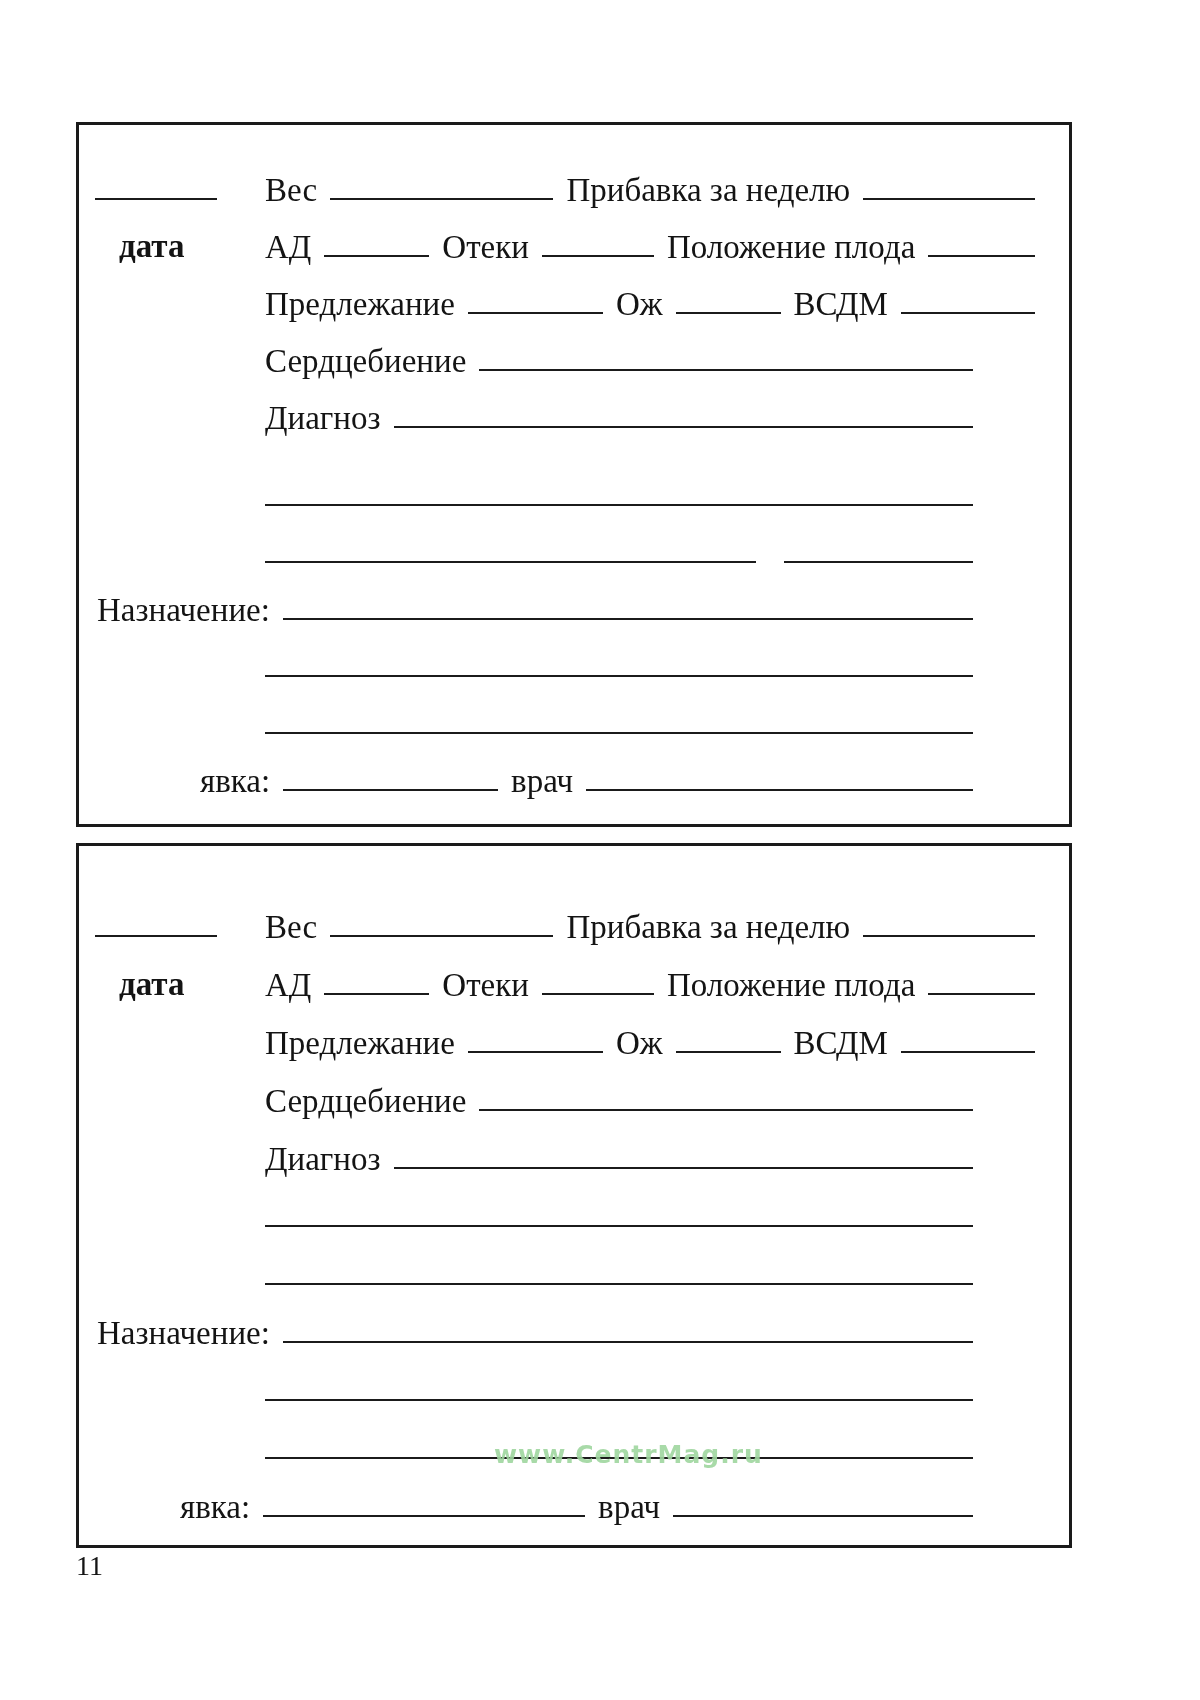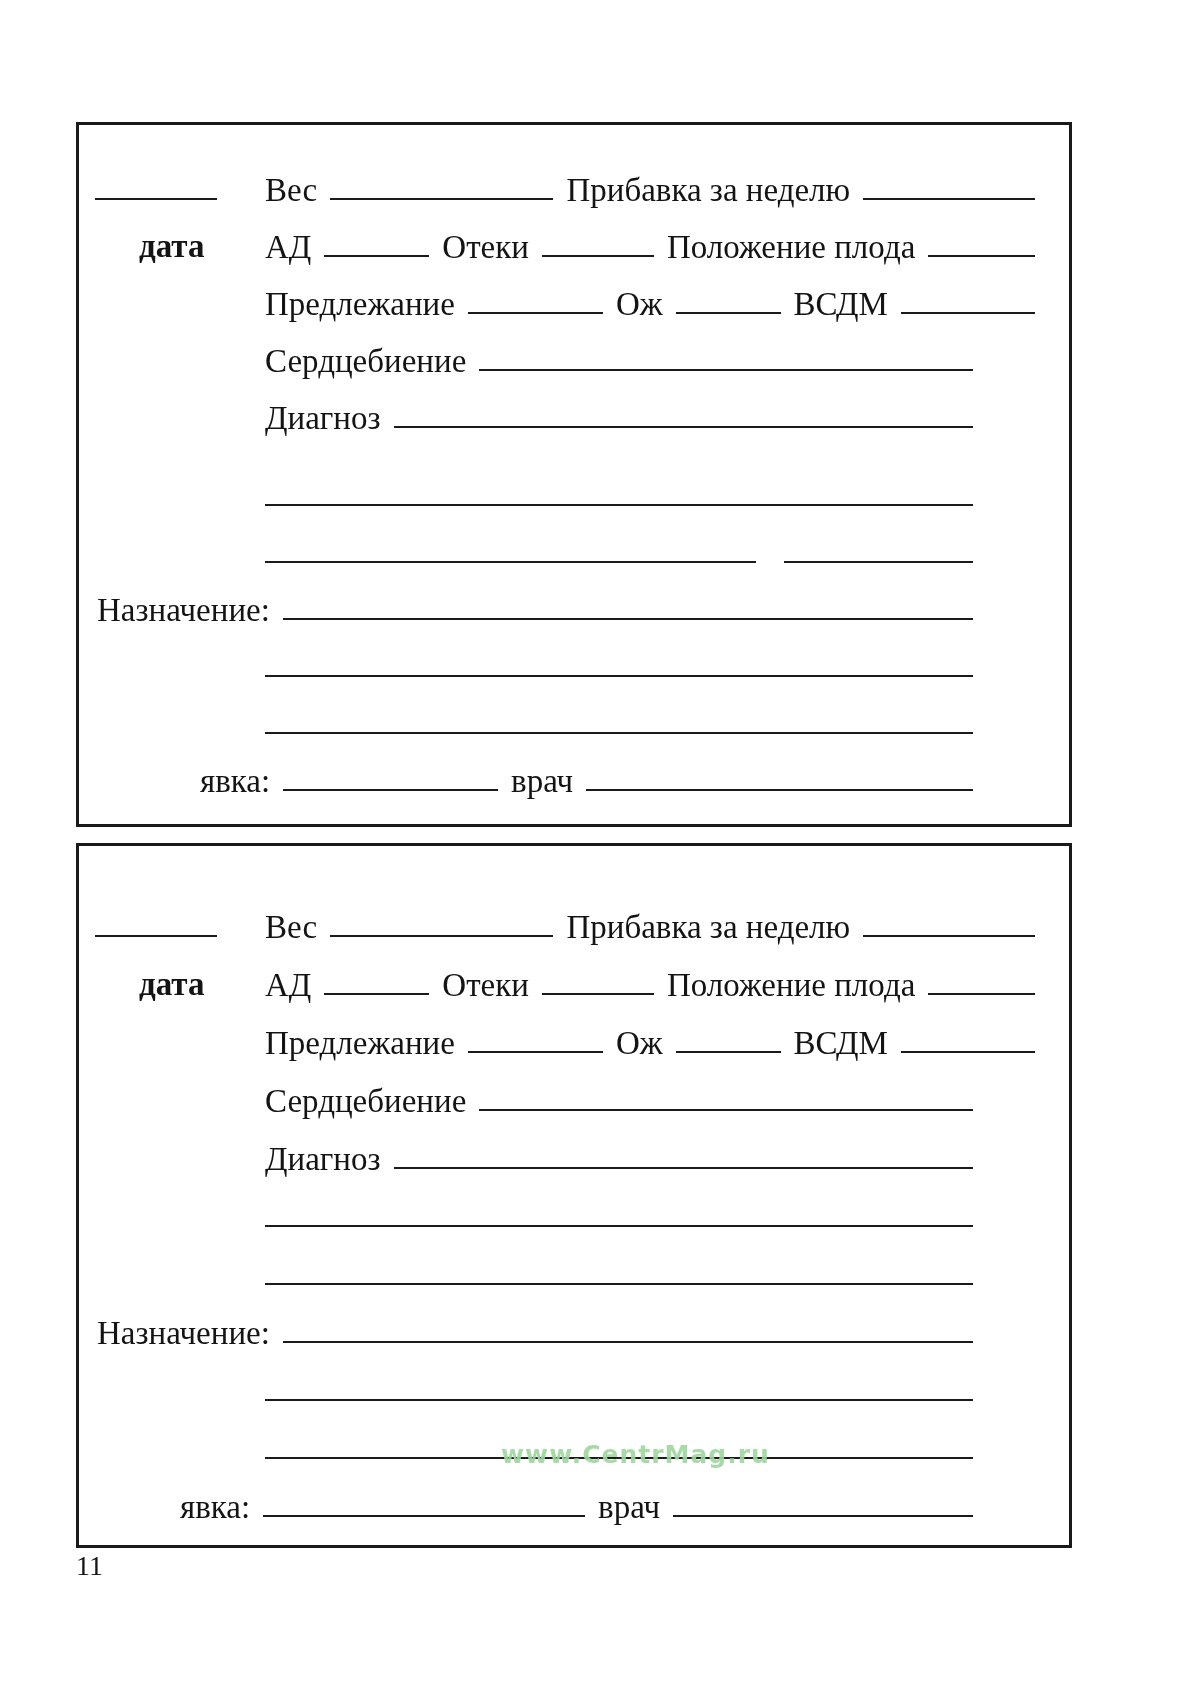--- a/index.html
+++ b/index.html
@@ -38,21 +38,21 @@
   }
   .main > * + * { margin-left:13px; }
   .pr-sm { padding-right:34px; }
   .pr-lg { padding-right:96px; }
 
   .lbl {
     font-size:33px; line-height:1; white-space:nowrap;
   }
   .datelbl {
     font-size:33px; line-height:1; font-weight:bold;
-    padding-left:60px; padding-bottom:1px;
+    padding-left:40px; padding-bottom:1px;
   }
   .line {
     border-bottom:2px solid #1b1b1b;
     margin-bottom:7px;
     height:0;
     align-self:flex-end;
   }
   .date-top-line { width:122px; margin-left:16px; }
   .w105 { width:105px; }
   .w112 { width:112px; }
@@ -284,16 +284,16 @@
 
   <div class="row visit-row2">
     <div class="main pr-lg">
       <span class="lbl">явка:</span>
       <div class="line w322"></div>
       <span class="lbl">врач</span>
       <div class="line f10"></div>
     </div>
   </div>
 
-  <div class="watermark" style="color: rgb(159, 214, 159); margin-left: 7px;">www.CentrMag.ru</div>
+  <div class="watermark" style="color: rgb(159, 214, 159);">www.CentrMag.ru</div>
 </div>
 
 <div class="pagenum">11</div>
 
 </body></html>

